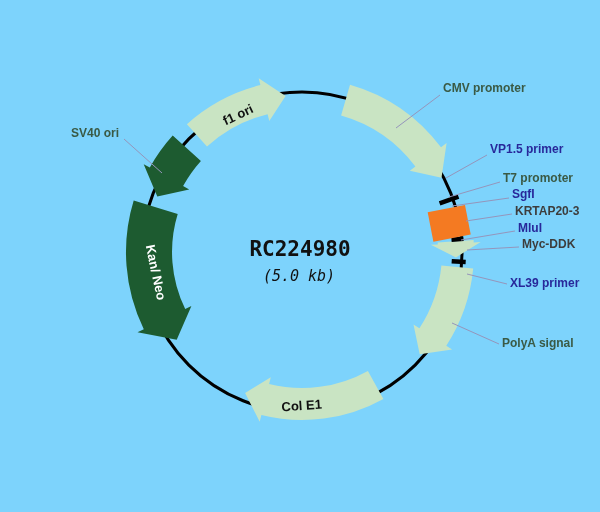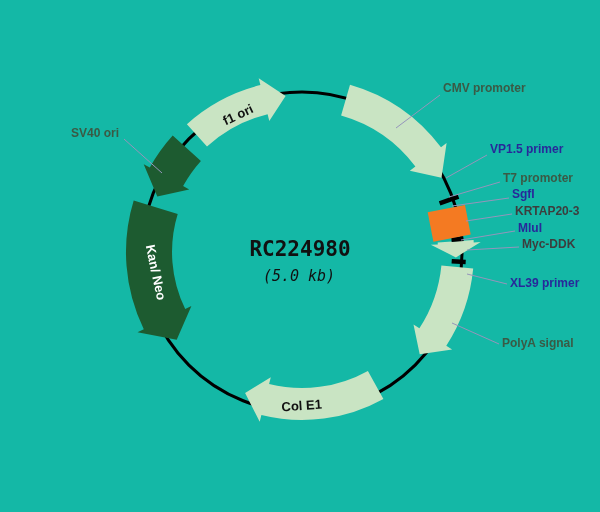--- a/index.html
+++ b/index.html
@@ -1,20 +1,20 @@
 <!DOCTYPE html>
 <html><head>
 <meta charset="utf-8">
 <style>
   html, body { margin: 0; padding: 0; background: #ffffff; }
   .stage {
     position: relative;
     width: 600px;
     height: 512px;
-    background: #14b8a6;
+    background: #7dd3fc;
     overflow: hidden;
     font-family: "Liberation Sans", sans-serif;
   }
   svg text { user-select: none; }
   .callout-label {
     font-family: "Liberation Sans", sans-serif;
     font-weight: bold;
     font-size: 12px;
   }
   .arrow-text {

